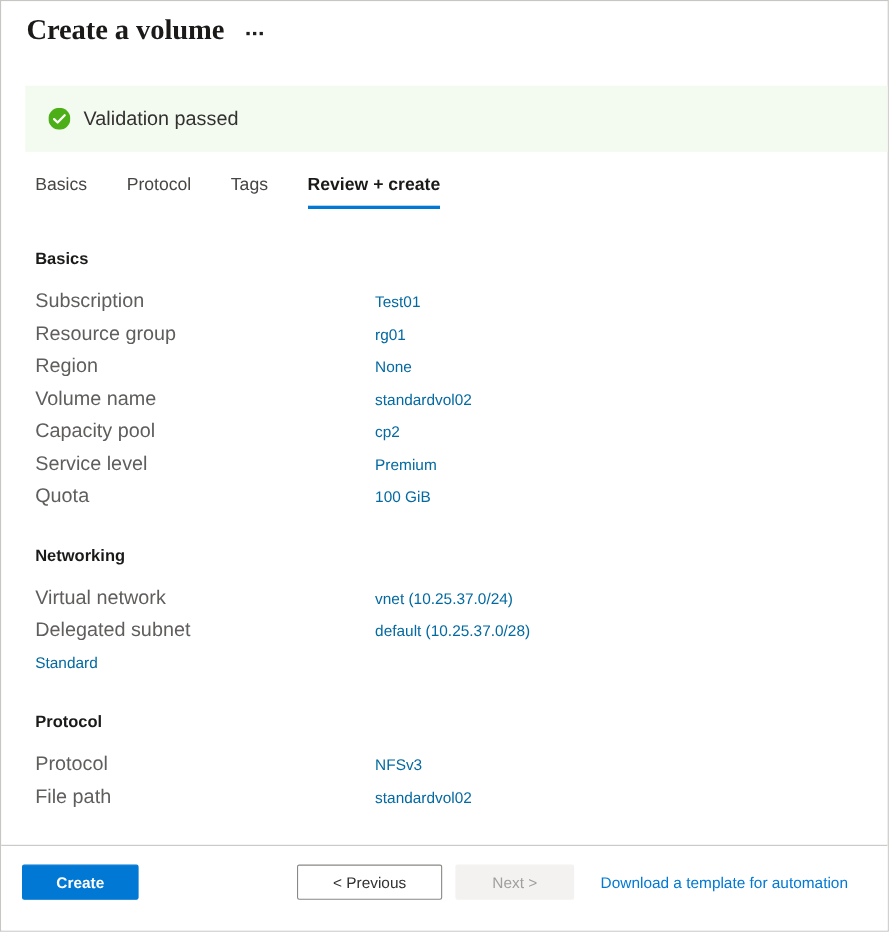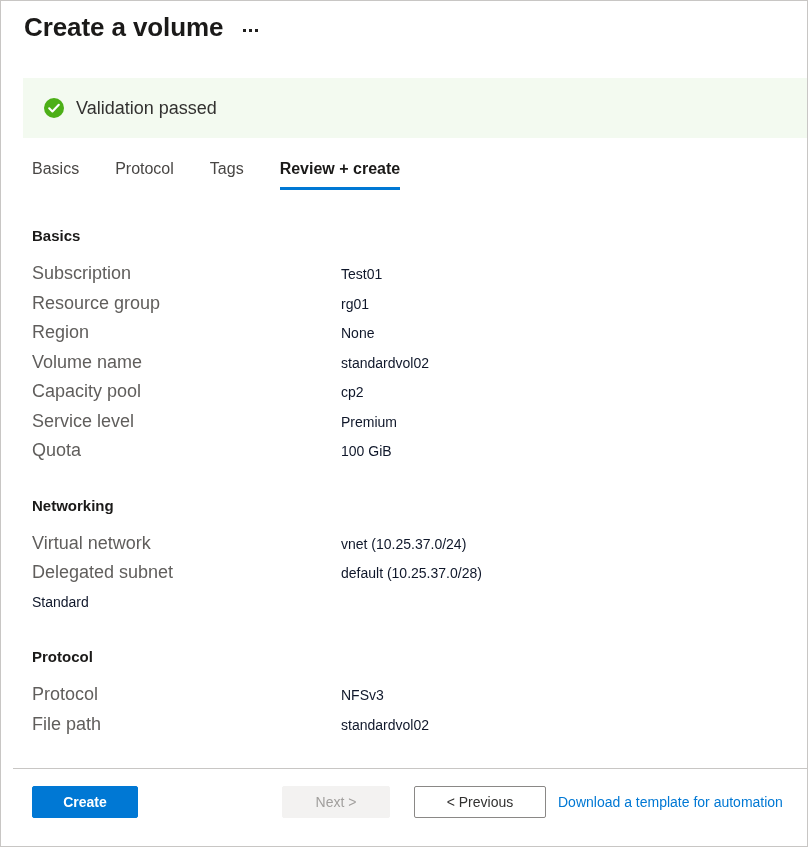--- a/index.html
+++ b/index.html
@@ -34,20 +34,21 @@
     align-items: center;
     gap: 18px;
   }
   .blade-title {
     font-size: 26px;
     line-height: 36px;
     font-weight: 600;
     color: #1b1a19;
     letter-spacing: -0.1px;
     white-space: nowrap;
+    font-family: Liberation Serif, serif;
   }
   .ellipsis-button {
     display: inline-flex;
     align-items: center;
     gap: 3px;
     padding: 6px 2px 0 2px;
     cursor: pointer;
   }
   .ellipsis-button i {
     display: block;
@@ -139,28 +140,28 @@
     width: 309px;
     flex: none;
     font-size: 18px;
     line-height: 20px;
     color: #605e5c;
     white-space: nowrap;
   }
   .kv-value {
     font-size: 14px;
     line-height: 20px;
-    color: #0f172a;
+    color: #0369a1;
     white-space: nowrap;
   }
 
   
   .footer {
     position: absolute;
-    left: 12px;
+    left: 0;
     right: 0;
     bottom: 0;
     height: 77px;
     border-top: 1px solid #c8c6c4;
     background: #ffffff;
   }
   .footer-inner {
     position: absolute;
     left: 19px;
     right: 12px;
@@ -302,19 +303,19 @@
         <div class="kv-label">File path</div>
         <div class="kv-value">standardvol02</div>
       </div>
     </div>
 
   </div>
 
   <div class="footer">
     <div class="footer-inner">
       <button class="btn btn-primary">Create</button>
+      <button class="btn btn-secondary">&lt; Previous</button>
       <button class="btn btn-disabled" disabled="">Next &gt;</button>
-      <button class="btn btn-secondary">&lt; Previous</button>
       <a class="footer-link">Download a template for automation</a>
     </div>
   </div>
 
 </div>
 
 </body></html>

